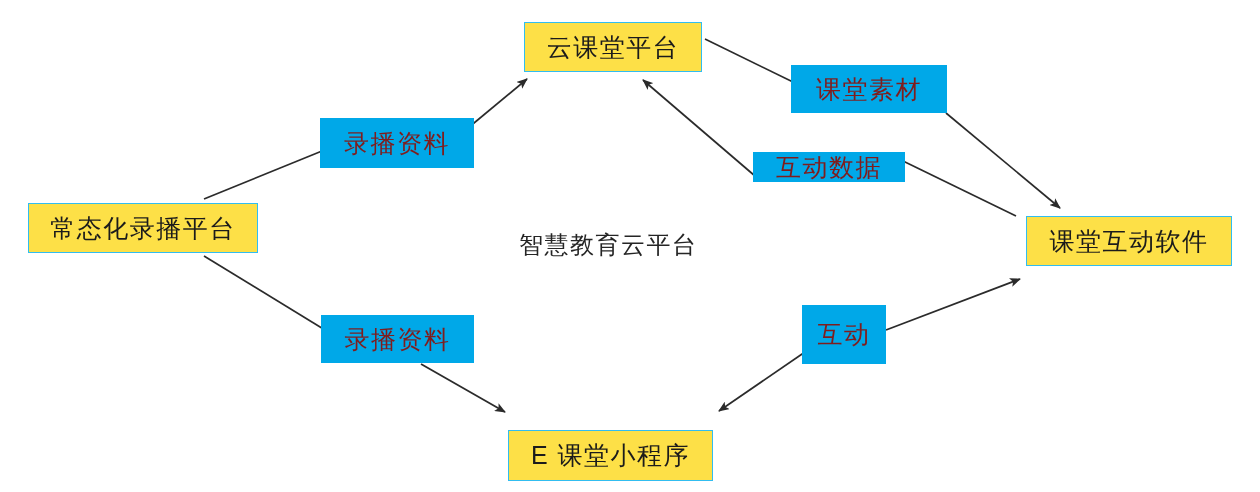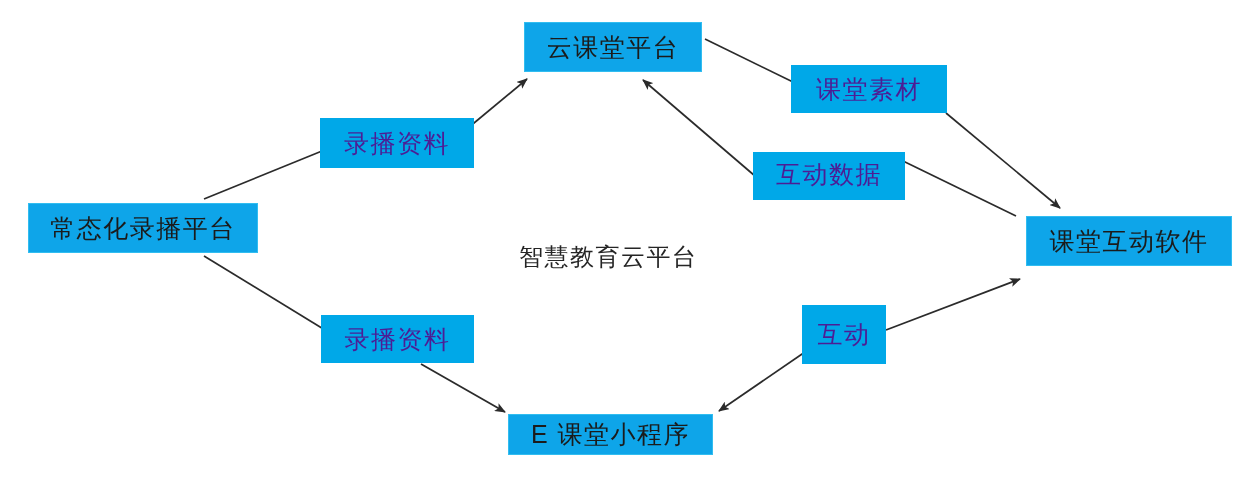--- a/index.html
+++ b/index.html
@@ -22,65 +22,65 @@
     position: absolute;
     left: 0;
     top: 0;
     width: 1260px;
     height: 492px;
     pointer-events: none;
   }
   .node {
     position: absolute;
     box-sizing: border-box;
-    background: #0ea5e9;
+    background: #fde047;
     border: 1.6px solid #31bdf0;
     display: flex;
     align-items: center;
     justify-content: center;
     color: #1b1b1b;
     font-size: 25px;
     letter-spacing: 1.5px;
     line-height: 1;
     white-space: nowrap;
   }
   .edge-label {
     position: absolute;
     box-sizing: border-box;
     background: #00a8e8;
-    color: #4c1d95;
+    color: #7f1d1d;
     display: flex;
     align-items: center;
     justify-content: center;
     font-size: 25px;
     letter-spacing: 1.5px;
     line-height: 1;
     white-space: nowrap;
   }
   .caption {
     position: absolute;
     color: #252525;
     font-size: 24px;
     letter-spacing: 1.5px;
     line-height: 1;
     white-space: nowrap;
   }
   
   #node-recording  { left: 28px;   top: 203px; width: 230px; height: 50px; }
   #node-cloud      { left: 524px;  top: 22px;  width: 178px; height: 50px; }
   #node-interact   { left: 1026px; top: 216px; width: 206px; height: 50px; }
-  #node-eclass     { left: 508px;  top: 414px; width: 205px; height: 41px; }
+  #node-eclass     { left: 508px;  top: 430px; width: 205px; height: 51px; }
   
   #label-rec-upper { left: 320px;  top: 118px; width: 154px; height: 50px; }
   #label-rec-lower { left: 321px;  top: 315px; width: 153px; height: 48px; }
   #label-material  { left: 791px;  top: 65px;  width: 156px; height: 48px; }
-  #label-intdata   { left: 753px;  top: 152px; width: 152px; height: 48px; font-family: Liberation Mono, monospace; }
+  #label-intdata   { left: 753px;  top: 152px; width: 152px; height: 30px; }
   #label-interact  { left: 802px;  top: 305px; width: 84px;  height: 59px; }
   
-  #caption-center  { left: 519px;  top: 245px; }
+  #caption-center  { left: 519px;  top: 233px; }
 </style>
 </head>
 <body>
 
 <div id="diagram-root">
 
   <svg id="edge-layer" width="1260" height="492" viewBox="0 0 1260 492" xmlns="http://www.w3.org/2000/svg">
     <defs>
       <marker id="arrowhead" markerWidth="11" markerHeight="9" refX="10" refY="4.5" orient="auto" markerUnits="userSpaceOnUse">
         <path d="M0,0 L11,4.5 L0,9 L2.6,4.5 Z" fill="#2b2b2b"></path>

